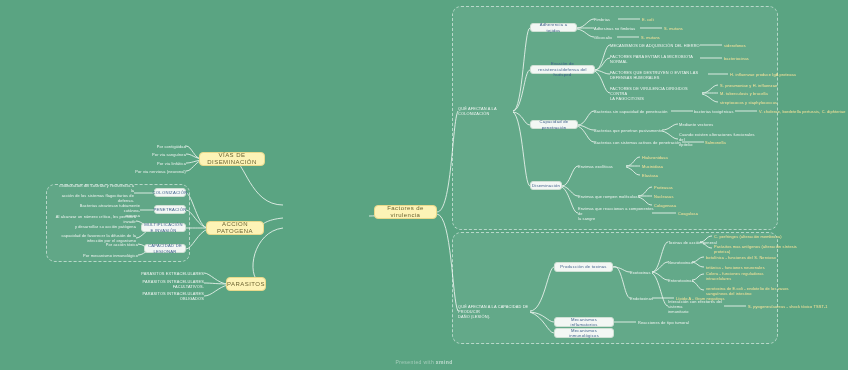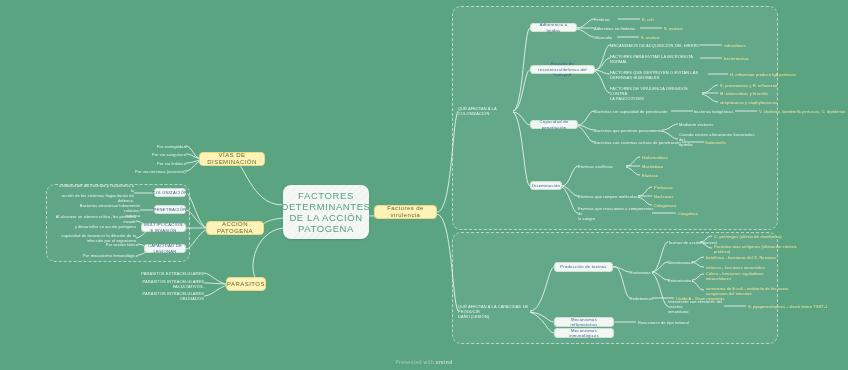--- a/index.html
+++ b/index.html
@@ -199,21 +199,20 @@
       <path d="M652,298 L674,298"></path>
 
       <path d="M614,322 L636,322"></path>
     </g>
   </svg>
 
   <div class="frame" style="left:46px;top:184px;width:142px;height:76px;"></div>
   <div class="frame tint" style="left:452px;top:6px;width:324px;height:222px;"></div>
   <div class="frame tint" style="left:452px;top:232px;width:324px;height:110px;"></div>
 
-  <div class="node central" style="left:283px;top:185px;width:86px;height:54px;">FACTORES DETERMINANTES DE LA ACCIÓN PATOGENA</div>
 
   <div class="node yellow big" style="left:199px;top:152px;width:66px;height:14px;">VÍAS DE DISEMINACIÓN</div>
 
   <div class="node yellow big" style="left:206px;top:221px;width:58px;height:14px;">ACCION PATOGENA</div>
 
   <div class="node yellow big" style="left:226px;top:277px;width:40px;height:14px;">PARASITOS</div>
 
   <div class="node plain right" style="left:116px;top:142px;width:70px;height:8px;">Por contigüidad</div>
   <div class="node plain right" style="left:116px;top:150px;width:70px;height:8px;">Por via sanguínea</div>
   <div class="node plain right" style="left:116px;top:159px;width:70px;height:8px;">Por via linfática</div>

